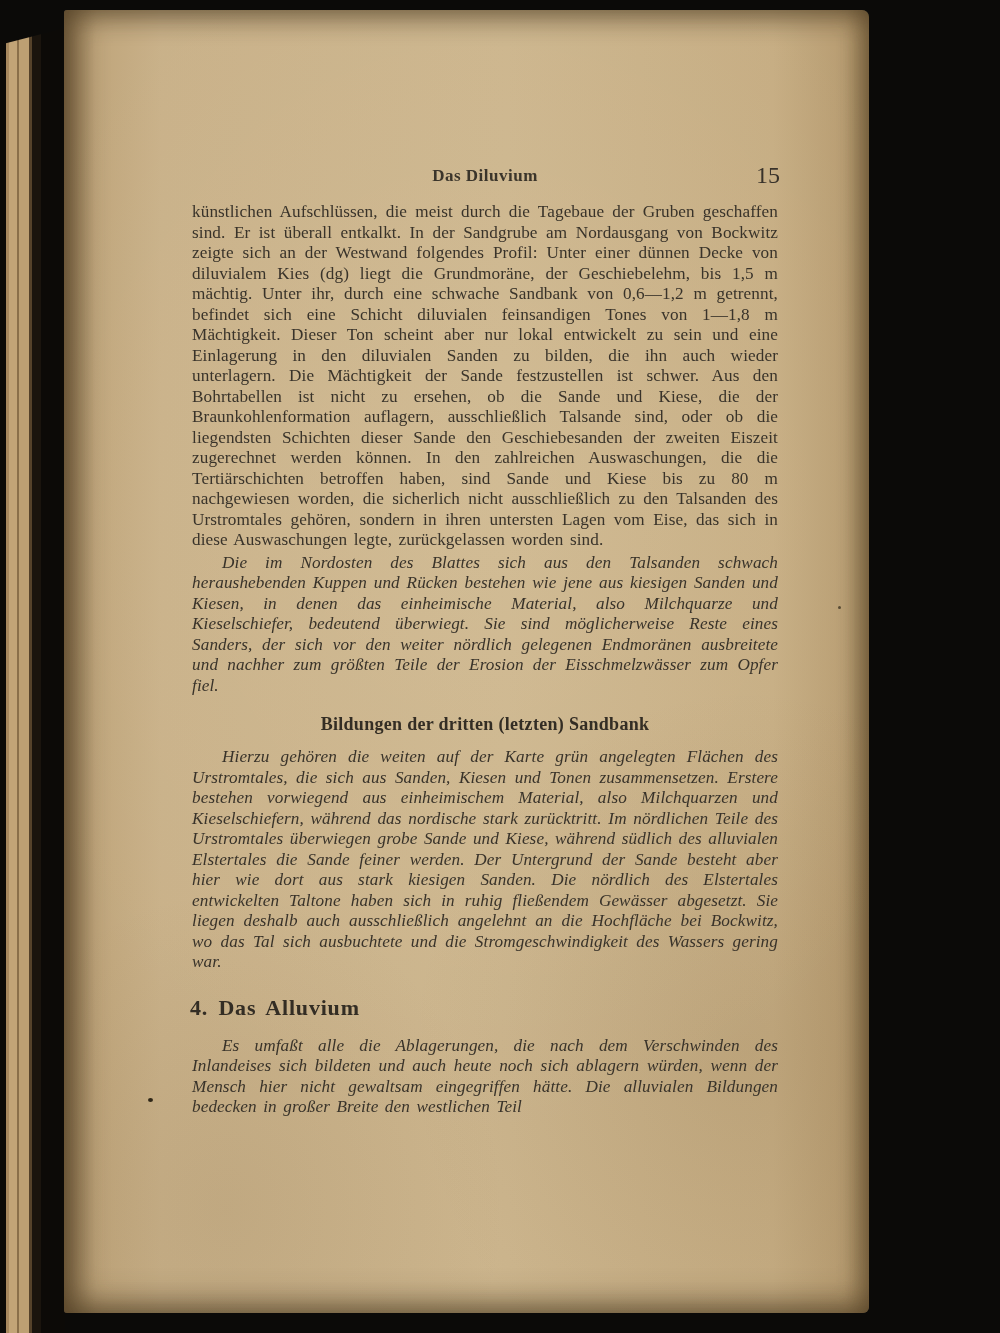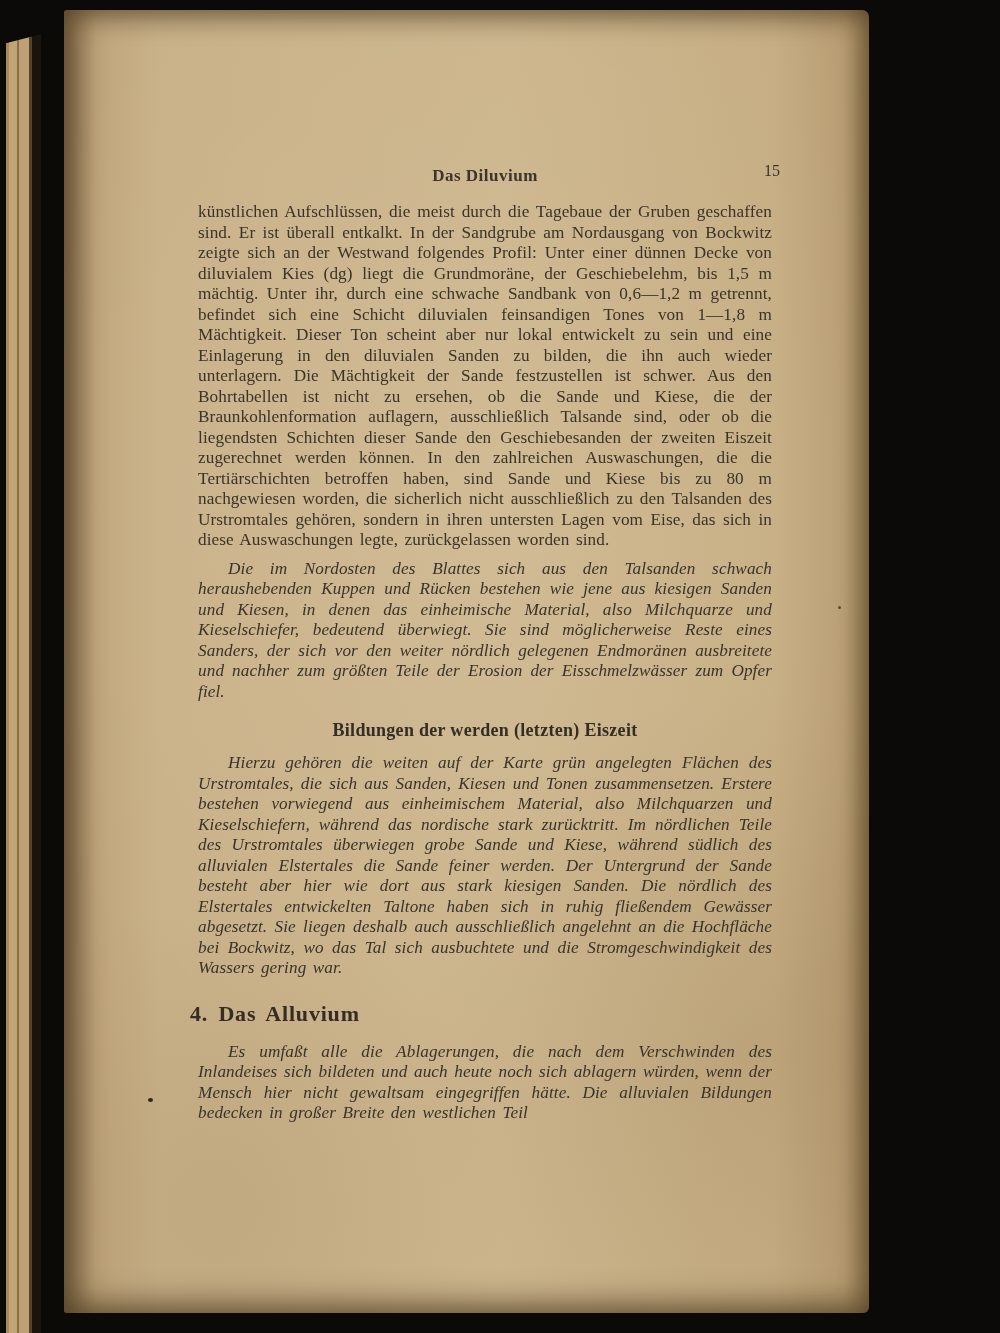--- a/index.html
+++ b/index.html
@@ -77,27 +77,27 @@
   .running-title {
     font-size: 17px;
     font-weight: bold;
     letter-spacing: 0.5px;
     color: #3b352b;
   }
   .page-number {
     position: absolute;
     right: 0;
     top: -4px;
-    font-size: 16px;
+    font-size: 24px;
     color: #38322a;
     text-align: center;
   }
 
   .para {
-    margin: 8px;
+    margin: 2px;
     font-size: 17.2px;
     line-height: 20.5px;
     text-align: justify;
     word-spacing: 0.12em;
     letter-spacing: 0.1px;
     hyphens: auto;
     -webkit-hyphens: auto;
   }
   .para.indent { text-indent: 30px; font-style: italic; }
 
@@ -139,21 +139,21 @@
 
       <div class="running-head">
         <span class="running-title">Das Diluvium</span>
         <span class="page-number">15</span>
       </div>
 
       <p class="para">künstlichen Aufschlüssen, die meist durch die Tagebaue der Gruben geschaffen sind. Er ist überall entkalkt. In der Sandgrube am Nordausgang von Bockwitz zeigte sich an der Westwand folgendes Profil: Unter einer dünnen Decke von diluvialem Kies (dg) liegt die Grundmoräne, der Geschiebelehm, bis 1,5 m mächtig. Unter ihr, durch eine schwache Sandbank von 0,6—1,2 m getrennt, befindet sich eine Schicht diluvialen feinsandigen Tones von 1—1,8 m Mächtigkeit. Dieser Ton scheint aber nur lokal entwickelt zu sein und eine Einlagerung in den diluvialen Sanden zu bilden, die ihn auch wieder unterlagern. Die Mächtigkeit der Sande festzustellen ist schwer. Aus den Bohrtabellen ist nicht zu ersehen, ob die Sande und Kiese, die der Braunkohlenformation auflagern, ausschließlich Talsande sind, oder ob die liegendsten Schichten dieser Sande den Geschiebesanden der zweiten Eiszeit zugerechnet werden können. In den zahlreichen Auswaschungen, die die Tertiärschichten betroffen haben, sind Sande und Kiese bis zu 80 m nachgewiesen worden, die sicherlich nicht ausschließlich zu den Talsanden des Urstromtales gehören, sondern in ihren untersten Lagen vom Eise, das sich in diese Auswaschungen legte, zurückgelassen worden sind.</p>
 
       <p class="para indent">Die im Nordosten des Blattes sich aus den Talsanden schwach heraushebenden Kuppen und Rücken bestehen wie jene aus kiesigen Sanden und Kiesen, in denen das einheimische Material, also Milchquarze und Kieselschiefer, bedeutend überwiegt. Sie sind möglicherweise Reste eines Sanders, der sich vor den weiter nördlich gelegenen Endmoränen ausbreitete und nachher zum größten Teile der Erosion der Eisschmelzwässer zum Opfer fiel.</p>
 
-      <h3 class="section-heading">Bildungen der werden (letzten) Eiszeit</h3>
+      <h3 class="section-heading">Bildungen der dritten (letzten) Sandbank</h3>
 
       <p class="para indent">Hierzu gehören die weiten auf der Karte grün angelegten Flächen des Urstromtales, die sich aus Sanden, Kiesen und Tonen zusammensetzen. Erstere bestehen vorwiegend aus einheimischem Material, also Milchquarzen und Kieselschiefern, während das nordische stark zurücktritt. Im nördlichen Teile des Urstromtales überwiegen grobe Sande und Kiese, während südlich des alluvialen Elstertales die Sande feiner werden. Der Untergrund der Sande besteht aber hier wie dort aus stark kiesigen Sanden. Die nördlich des Elstertales entwickelten Taltone haben sich in ruhig fließendem Gewässer abgesetzt. Sie liegen deshalb auch ausschließlich angelehnt an die Hochfläche bei Bockwitz, wo das Tal sich ausbuchtete und die Stromgeschwindigkeit des Wassers gering war.</p>
 
       <h2 class="chapter-heading">4. Das Alluvium</h2>
 
       <p class="para indent">Es umfaßt alle die Ablagerungen, die nach dem Verschwinden des Inlandeises sich bildeten und auch heute noch sich ablagern würden, wenn der Mensch hier nicht gewaltsam eingegriffen hätte. Die alluvialen Bildungen bedecken in großer Breite den westlichen Teil</p>
 
     </div>
   </div>
 

